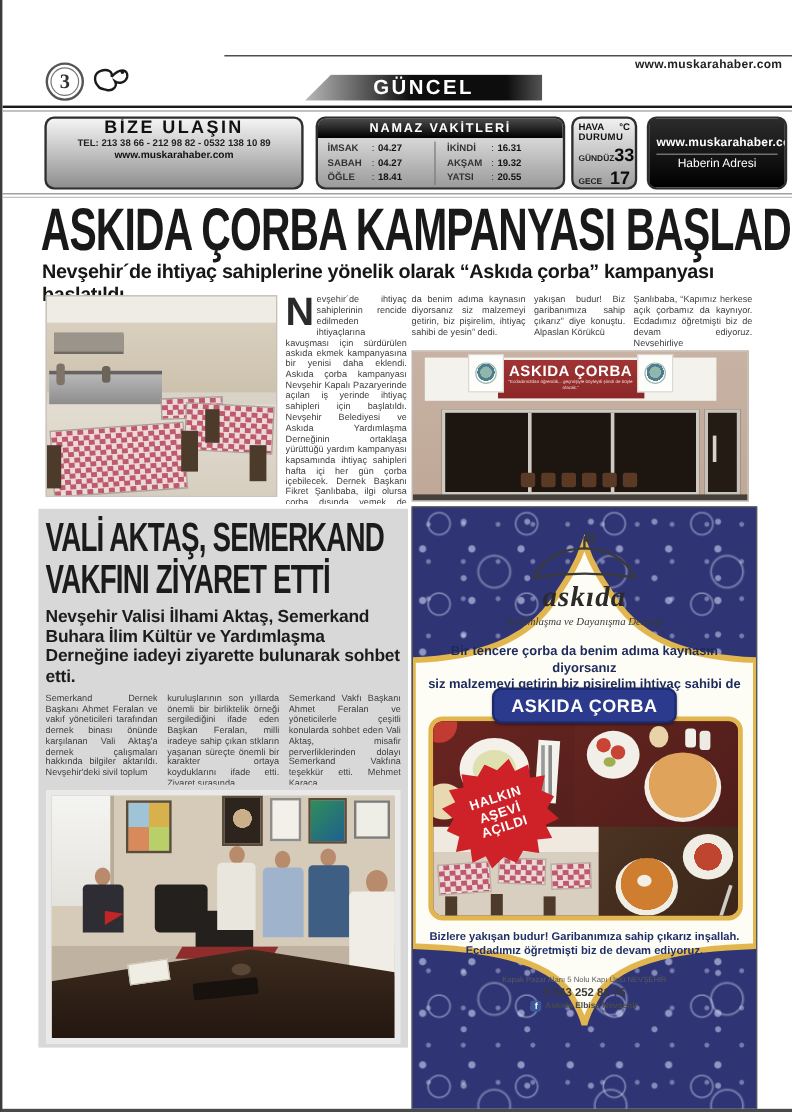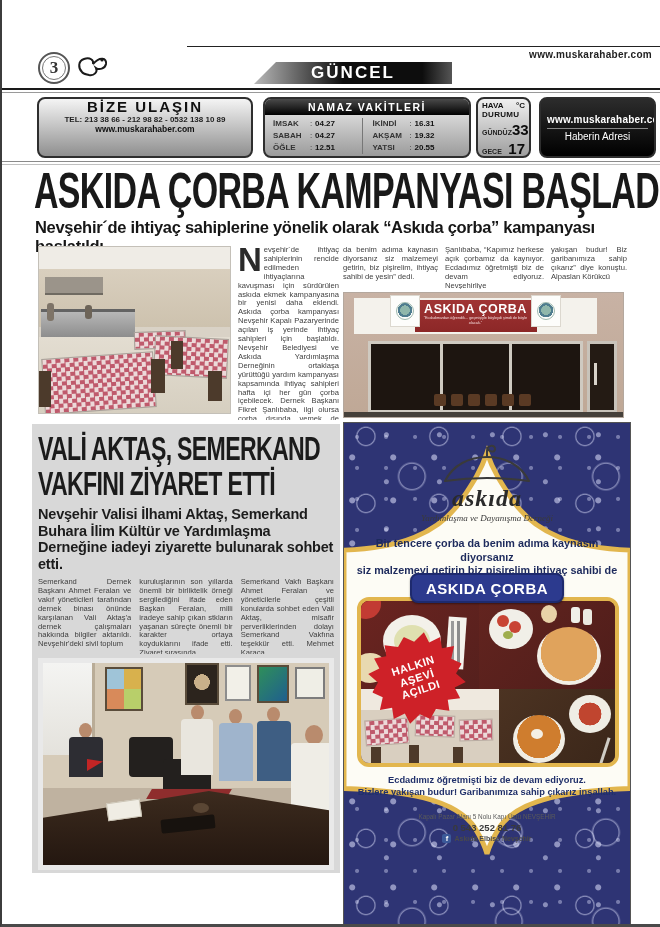--- a/index.html
+++ b/index.html
@@ -242,21 +242,21 @@
           <span class="pv">04.27</span>
         </div>
         <div class="prow">
           <span class="pl">SABAH</span>
           <span class="ps">:</span>
           <span class="pv">04.27</span>
         </div>
         <div class="prow">
           <span class="pl">ÖĞLE</span>
           <span class="ps">:</span>
-          <span class="pv">12.51</span>
+          <span class="pv">18.41</span>
         </div>
       </div>
       <div class="pcol">
         <div class="prow">
           <span class="pl">İKİNDİ</span>
           <span class="ps">:</span>
           <span class="pv">16.31</span>
         </div>
         <div class="prow">
           <span class="pl">AKŞAM</span>
@@ -316,22 +316,22 @@
     <div class="chair" style="left:132px;bottom:44px;width:12px;height:28px"></div>
     <div class="chair" style="right:8px;bottom:12px;width:14px;height:30px"></div>
     <div class="chair" style="left:0;bottom:6px;width:12px;height:36px"></div>
   </div>
 
   <div class="bodytxt a1col1">
     <span class="dropcap">N</span><span>evşehir´de ihtiyaç sahiplerinin rencide edilmeden ihtiyaçlarına kavuşması için sürdürülen askıda ekmek kampanyasına bir yenisi daha eklendi. Askıda çorba kampanyası Nevşehir Kapalı Pazaryerinde açılan iş yerinde ihtiyaç sahipleri için başlatıldı. Nevşehir Belediyesi ve Askıda Yardımlaşma Derneğinin ortaklaşa yürüttüğü yardım kampanyası kapsamında ihtiyaç sahipleri hafta içi her gün çorba içebilecek. Dernek Başkanı Fikret Şanlıbaba, ilgi olursa çorba dışında yemek de vereceklerini söyledi. Şanlıbaba, “Bir tencere çorba</span>
   </div>
   <div class="minicols">
     <div class="bodytxt mc mc1">da benim adıma kaynasın diyorsanız siz malzemeyi getirin, biz pişirelim, ihtiyaç sahibi de yesin” dedi.</div>
+    <div class="bodytxt mc mc3">yakışan budur! Biz garibanımıza sahip çıkarız” diye konuştu. Alpaslan Körükcü</div>
     <div class="bodytxt mc mc2">Şanlıbaba, “Kapımız herkese açık çorbamız da kaynıyor. Ecdadımız öğretmişti biz de devam ediyoruz. Nevşehirliye</div>
-    <div class="bodytxt mc mc3">yakışan budur! Biz garibanımıza sahip çıkarız” diye konuştu. Alpaslan Körükcü</div>
   </div>
 
   <div class="ph-store">
     <div class="store-strip">
       <div class="store-banner">
         <div class="bt">ASKIDA ÇORBA</div>
         <div class="bs">“Ecdadımızdan öğrendik... geçmişiyle böyleydi şimdi de böyle olacak.”</div>
       </div>
     </div>
     <div class="flag flag-l">
@@ -450,22 +450,22 @@
       </div>
     </div>
 
     <div class="badge">
       <div>HALKIN</div>
       <div>AŞEVİ</div>
       <div>AÇILDI</div>
     </div>
 
     <div class="ad-foot">
+      <div>Bizlere yakışan budur! Garibanımıza sahip çıkarız inşallah.</div>
       <div>Ecdadımız öğretmişti biz de devam ediyoruz.</div>
-      <div>Bizlere yakışan budur! Garibanımıza sahip çıkarız inşallah.</div>
     </div>
     <div class="ad-addr">Kapalı Pazar Alanı 5 Nolu Kapı Üstü  NEVŞEHİR</div>
     <div class="ad-phone">0 543 252 81 76</div>
     <div class="ad-fb">
       <div class="fb-ic">f</div>
       <span>Askıda Elbise Nevşehir</span>
     </div>
   </div>
 
 </div>

